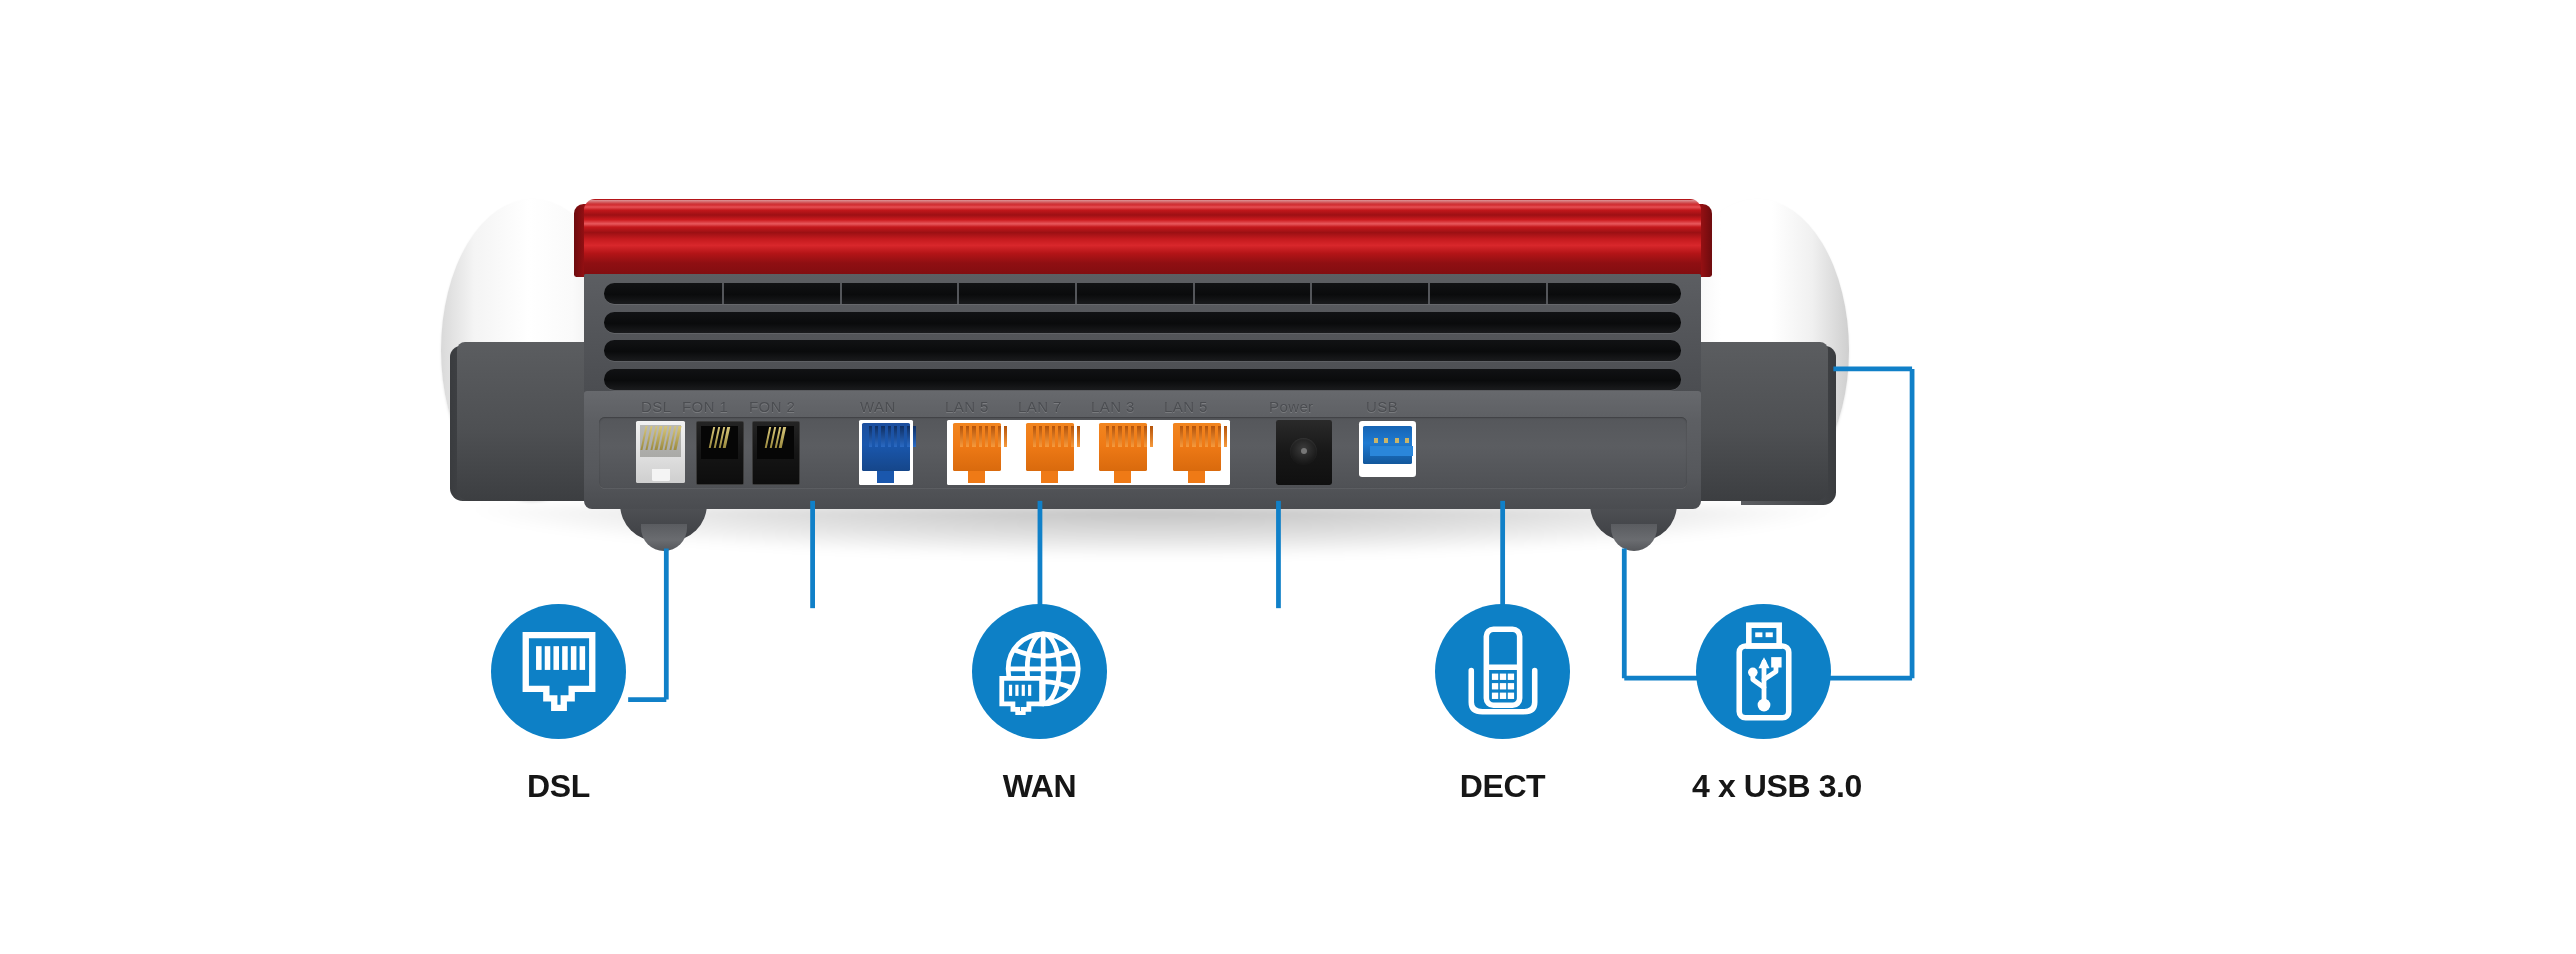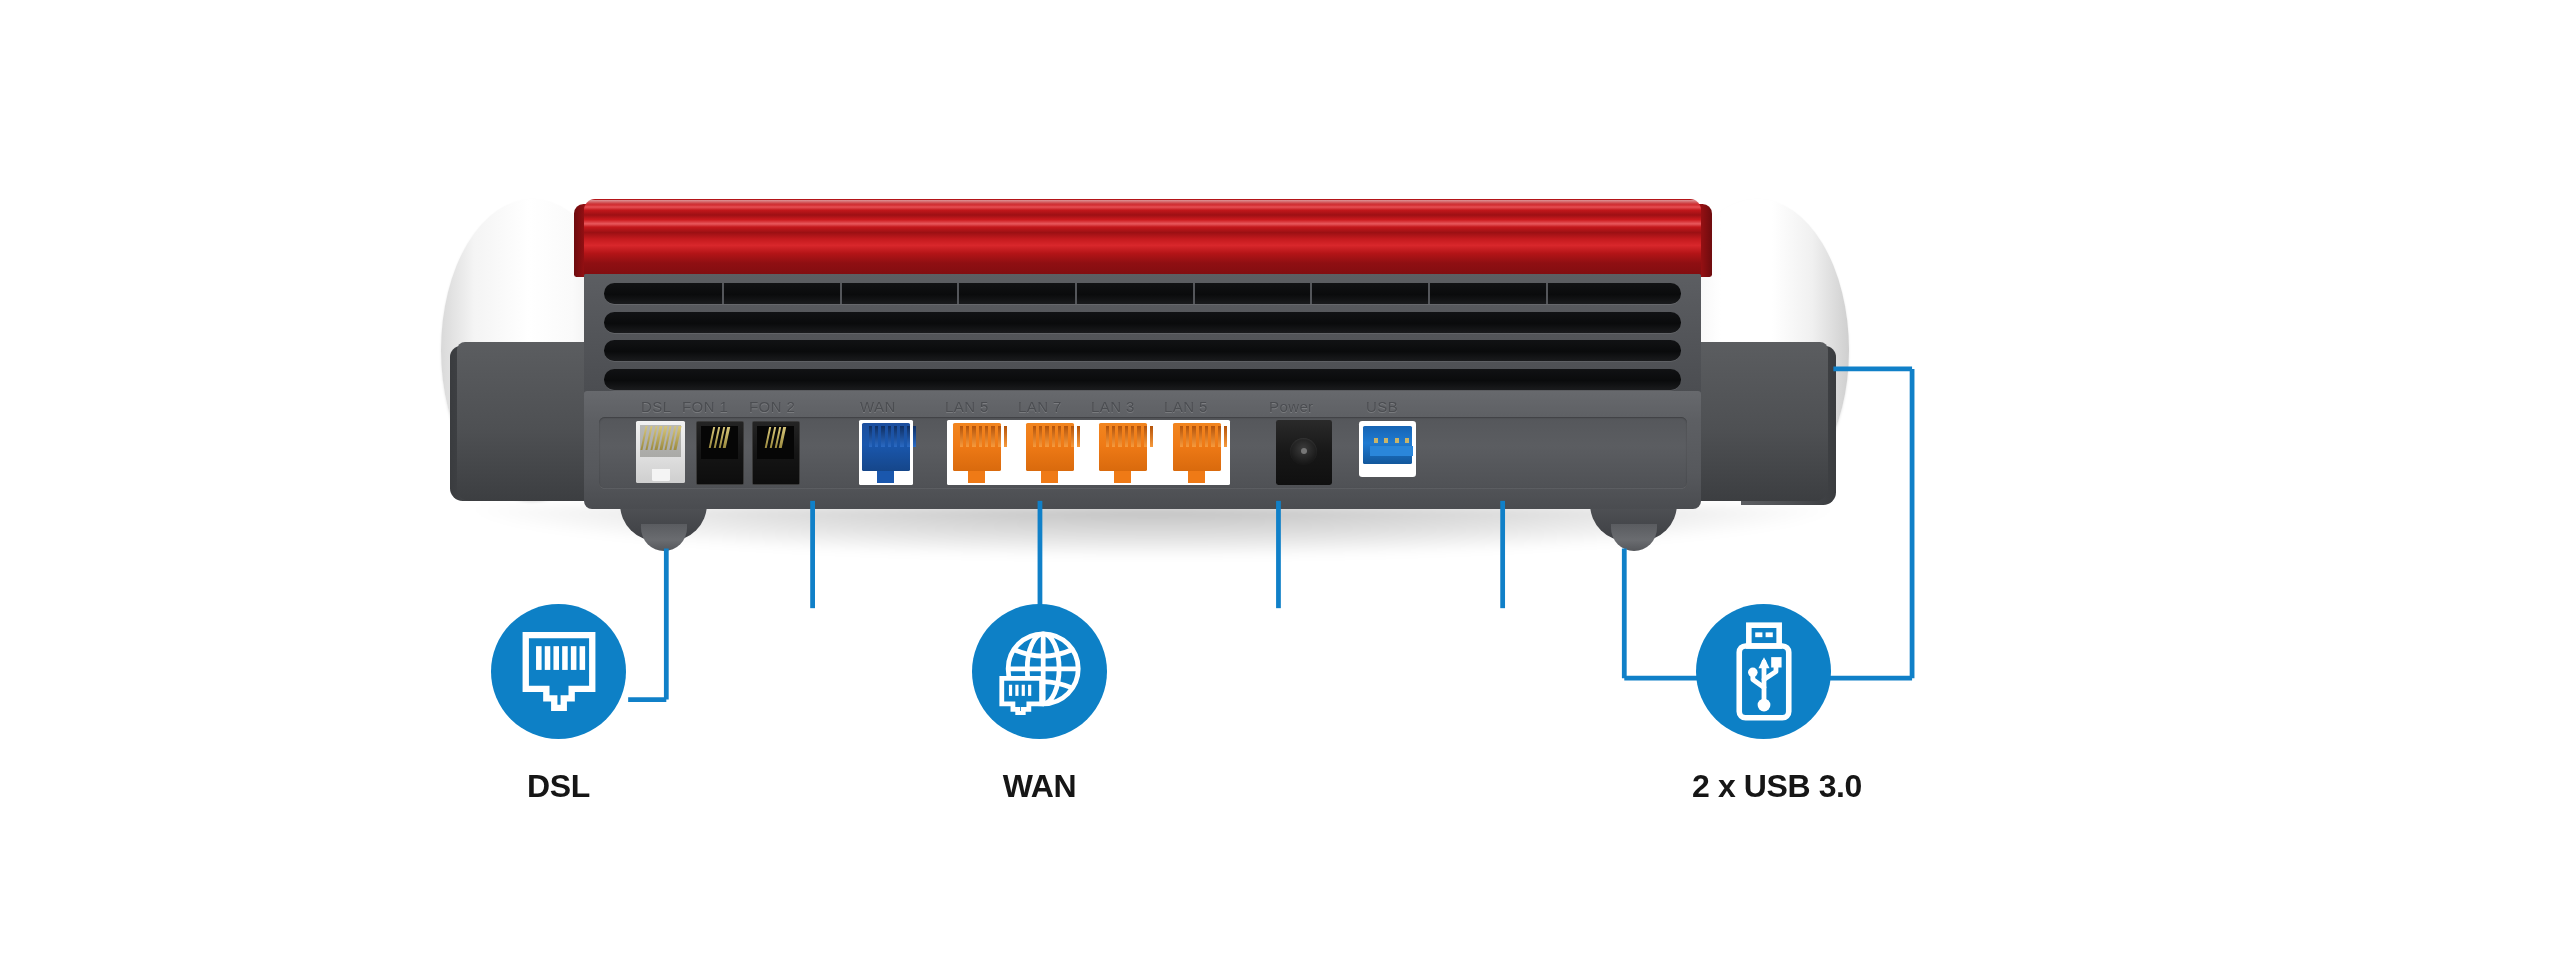--- a/index.html
+++ b/index.html
@@ -505,20 +505,43 @@
           <rect x="23" y="70" width="4" height="14"></rect>
           <rect x="31" y="70" width="4" height="14"></rect>
           <rect x="39" y="70" width="4" height="14"></rect>
         </g>
       </svg>
     </div>
     <div class="feat-label">WAN</div>
   </div>
 
 
+  <div class="feature" style="left:1431px">
+    <div class="disc">
+      <svg width="80" height="92" viewBox="0 0 100 116">
+
+        <path d="M 10 56 L 10 96 Q 10 108 24 108 L 76 108 Q 90 108 90 96 L 90 56" fill="none" stroke="#ffffff" stroke-width="7" stroke-linecap="round"></path>
+
+        <rect x="29" y="4" width="42" height="96" rx="9" fill="#0d80c6" stroke="#ffffff" stroke-width="7"></rect>
+        <path d="M 29 52 H 71" fill="none" stroke="#ffffff" stroke-width="7"></path>
+        <g fill="#ffffff">
+          <rect x="36" y="60" width="8" height="8"></rect>
+            <rect x="46" y="60" width="8" height="8"></rect>
+            <rect x="56" y="60" width="8" height="8"></rect>
+          <rect x="36" y="72" width="8" height="8"></rect>
+            <rect x="46" y="72" width="8" height="8"></rect>
+            <rect x="56" y="72" width="8" height="8"></rect>
+          <rect x="36" y="84" width="8" height="8"></rect>
+            <rect x="46" y="84" width="8" height="8"></rect>
+            <rect x="56" y="84" width="8" height="8"></rect>
+        </g>
+      </svg>
+    </div>
+    <div class="feat-label">DECT</div>
+  </div>
 
   <div class="feature" style="left:1692px">
     <div class="disc">
       <svg width="64" height="99" viewBox="0 0 80 124">
 
         <rect x="21" y="4" width="38" height="26" fill="none" stroke="#ffffff" stroke-width="7"></rect>
         <g fill="#ffffff">
           <rect x="29" y="13" width="9" height="6"></rect>
           <rect x="42" y="13" width="9" height="6"></rect>
         </g>
@@ -529,17 +552,17 @@
           <path d="M 40 50 L 40 100"></path>
           <path d="M 40 72 L 55 62 L 55 52"></path>
           <path d="M 40 82 L 26 72 L 26 66"></path>
         </g>
         <polygon points="40,44 33,58 47,58" fill="#ffffff"></polygon>
         <rect x="49" y="44" width="13" height="13" fill="#ffffff"></rect>
         <circle cx="26" cy="63" r="6" fill="#ffffff"></circle>
         <circle cx="40" cy="104" r="8" fill="#ffffff"></circle>
       </svg>
     </div>
-    <div class="feat-label">2 x USB 3.0</div>
+    <div class="feat-label">4 x USB 3.0</div>
   </div>
 
 </div>
 
 
 </body></html>

